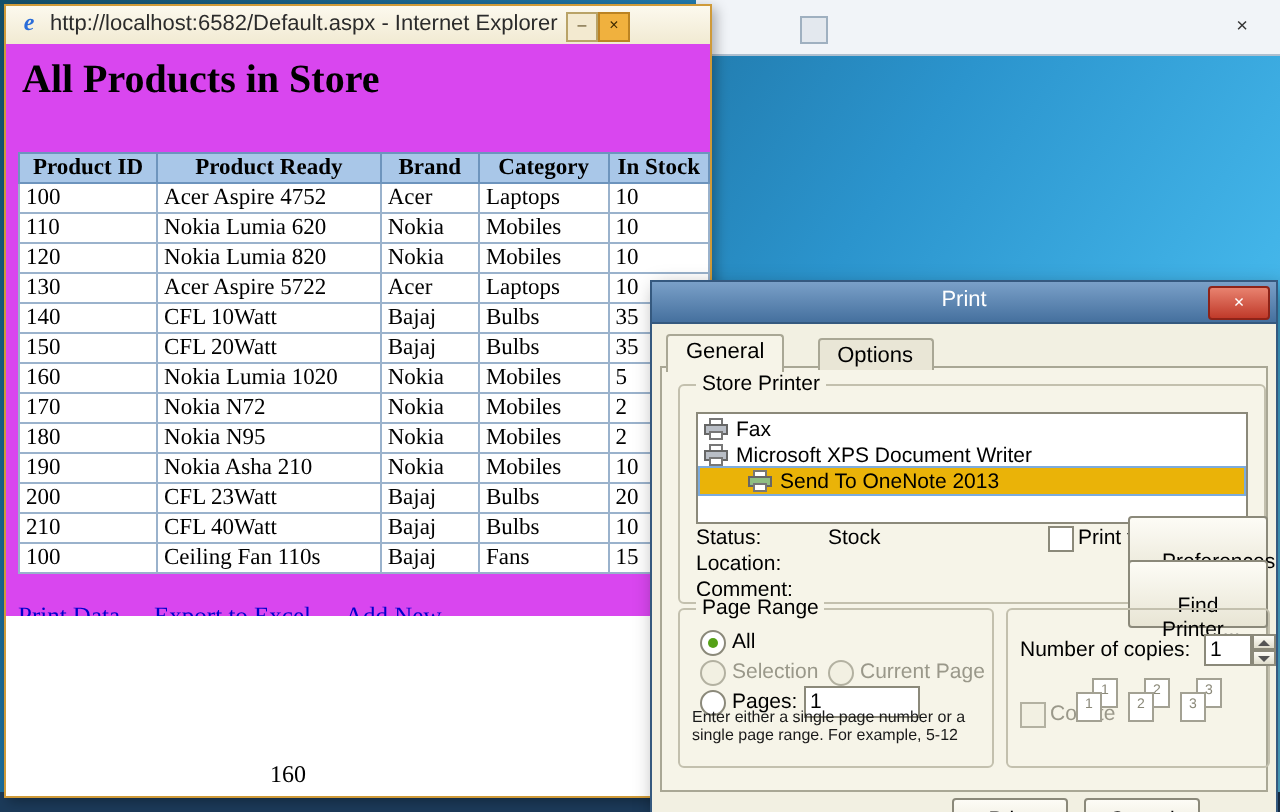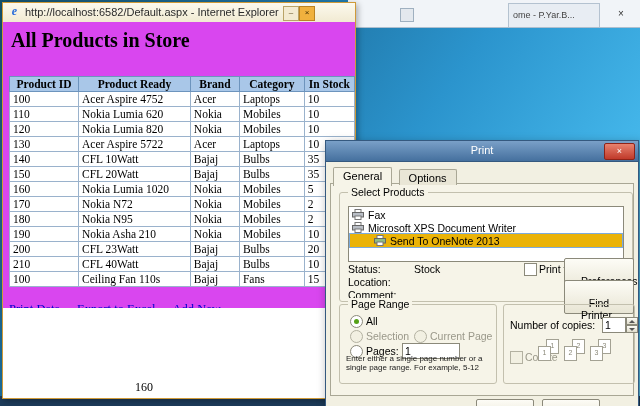--- a/index.html
+++ b/index.html
@@ -43,21 +43,21 @@
   .partial-text{position:absolute;left:132px;top:72px;font-family:"Liberation Serif",serif;font-size:12px;color:#000;}
   
   .print-dialog{position:absolute;left:325px;top:140px;width:312px;height:266px;background:#f2f0e2;
                 border:1px solid #35597f;box-shadow:3px 4px 10px rgba(0,0,0,.4);z-index:6;overflow:hidden;}
   .pd-titlebar{position:absolute;left:0;top:0;right:0;height:20px;background:linear-gradient(#7aa0c8,#45709e);border-bottom:1px solid #35597f;}
   .pd-title{position:absolute;left:0;right:0;top:0;text-align:center;color:#fff;font-size:11px;line-height:19px;}
   .pd-close{position:absolute;top:2px;right:3px;width:29px;height:15px;background:linear-gradient(#e8826f,#c03a2a);
             color:#fff;font-size:9px;text-align:center;line-height:15px;border:1px solid #8e2318;border-radius:2px;cursor:default;}
   .pd-tabs{position:absolute;top:25px;left:7px;height:18px;z-index:3;}
   .pd-tab{display:inline-block;padding:2px 9px 1px;font-size:11px;background:#e9e6d6;border:1px solid #a9a795;border-bottom:none;
-          border-radius:2px 2px 0 0;margin-right:2px;position:relative;top:2px;cursor:default;}
+          border-radius:2px 2px 0 0;margin-right:12px;position:relative;top:2px;cursor:default;}
   .pd-tab.active{background:#f6f4e8;top:0;padding-bottom:4px;}
   .pd-page{position:absolute;left:4px;right:4px;top:42px;height:211px;background:#f6f4e8;border:1px solid #a9a795;}
   .group{position:absolute;border:1px solid #c3c0ae;border-radius:3px;}
   .group-label{position:absolute;top:-7px;left:8px;background:#f6f4e8;padding:0 3px;font-size:10.5px;white-space:nowrap;}
   .group.sp{left:8px;top:8px;width:292px;height:108px;}
   .group.pr{left:8px;top:120px;width:156px;height:78px;}
   .group.cp{left:172px;top:120px;width:130px;height:78px;}
   .printer-list{position:absolute;left:8px;top:13px;width:272px;height:52px;background:#fff;border:1px solid #8b897a;padding:1px;overflow:hidden;}
   .printer-item{display:flex;align-items:center;gap:4px;height:13px;font-size:10.5px;padding:0 2px;white-space:nowrap;cursor:default;}
   .printer-item.selected{background:#eab308;outline:1px solid #7cabdd;padding-left:24px;}
@@ -89,23 +89,20 @@
   .cpage.front{left:0;top:7px;}
   .pd-buttons{position:absolute;left:150px;top:258px;display:flex;gap:8px;}
   .pd-btn{width:58px;height:22px;font-size:10.5px;background:linear-gradient(#fdfcf6,#e8e5d4);border:1px solid #8b897a;
           border-radius:2px;font-family:"Liberation Sans",sans-serif;cursor:default;}
 </style>
 </head>
 <body>
 
 <div class="bg-strip">
   <div class="bg-newtab"></div>
-  <div class="bg-tab">
-    <span>ome - P.Yar.B...</span>
-  </div>
   <div class="bg-tab-close">×</div>
 </div>
 
 <div class="taskbar"></div>
 
 <div class="ie-window">
   <div class="ie-titlebar">
     <span class="ie-icon">e</span>
     <span class="ie-title">http://localhost:6582/Default.aspx - Internet Explorer</span>
     <span class="win-btn min">–</span>
@@ -229,21 +226,21 @@
     <span class="pd-title">Print</span>
     <span class="pd-close">×</span>
   </div>
   <div class="pd-tabs">
     <span class="pd-tab active">General</span>
     <span class="pd-tab">Options</span>
   </div>
   <div class="pd-page">
 
     <div class="group sp">
-      <span class="group-label">Select Products</span>
+      <span class="group-label">Store Printer</span>
       <div class="printer-list">
           <div class="printer-item">
             <span class="printer-icon"><svg width="12" height="11" viewBox="0 0 12 11">
                 <rect x="3" y="0.5" width="6" height="3" fill="#ffffff" stroke="#777777"></rect>
                 <rect x="0.5" y="3.5" width="11" height="4.5" fill="#b9bec6" stroke="#666666"></rect>
                 <rect x="3" y="7" width="6" height="3.5" fill="#ffffff" stroke="#777777"></rect>
               </svg></span>
             <span>Fax</span>
           </div>
           <div class="printer-item">

